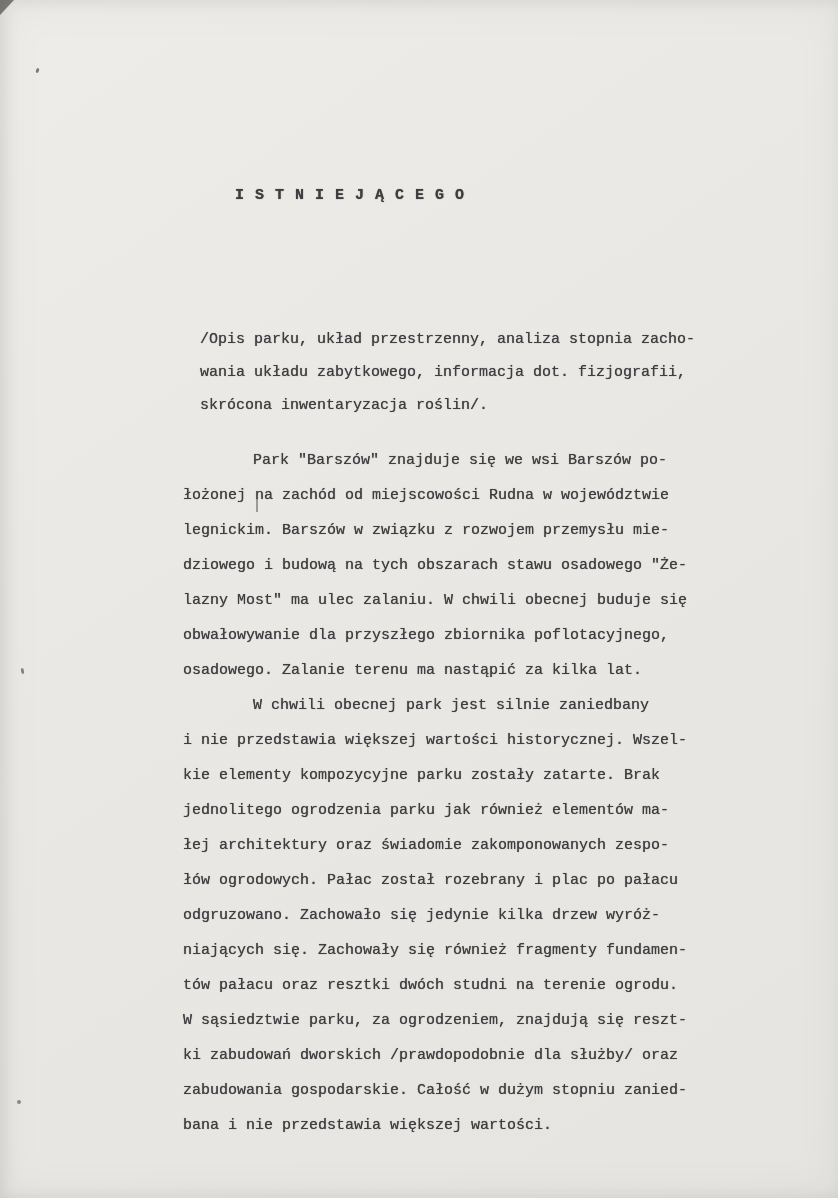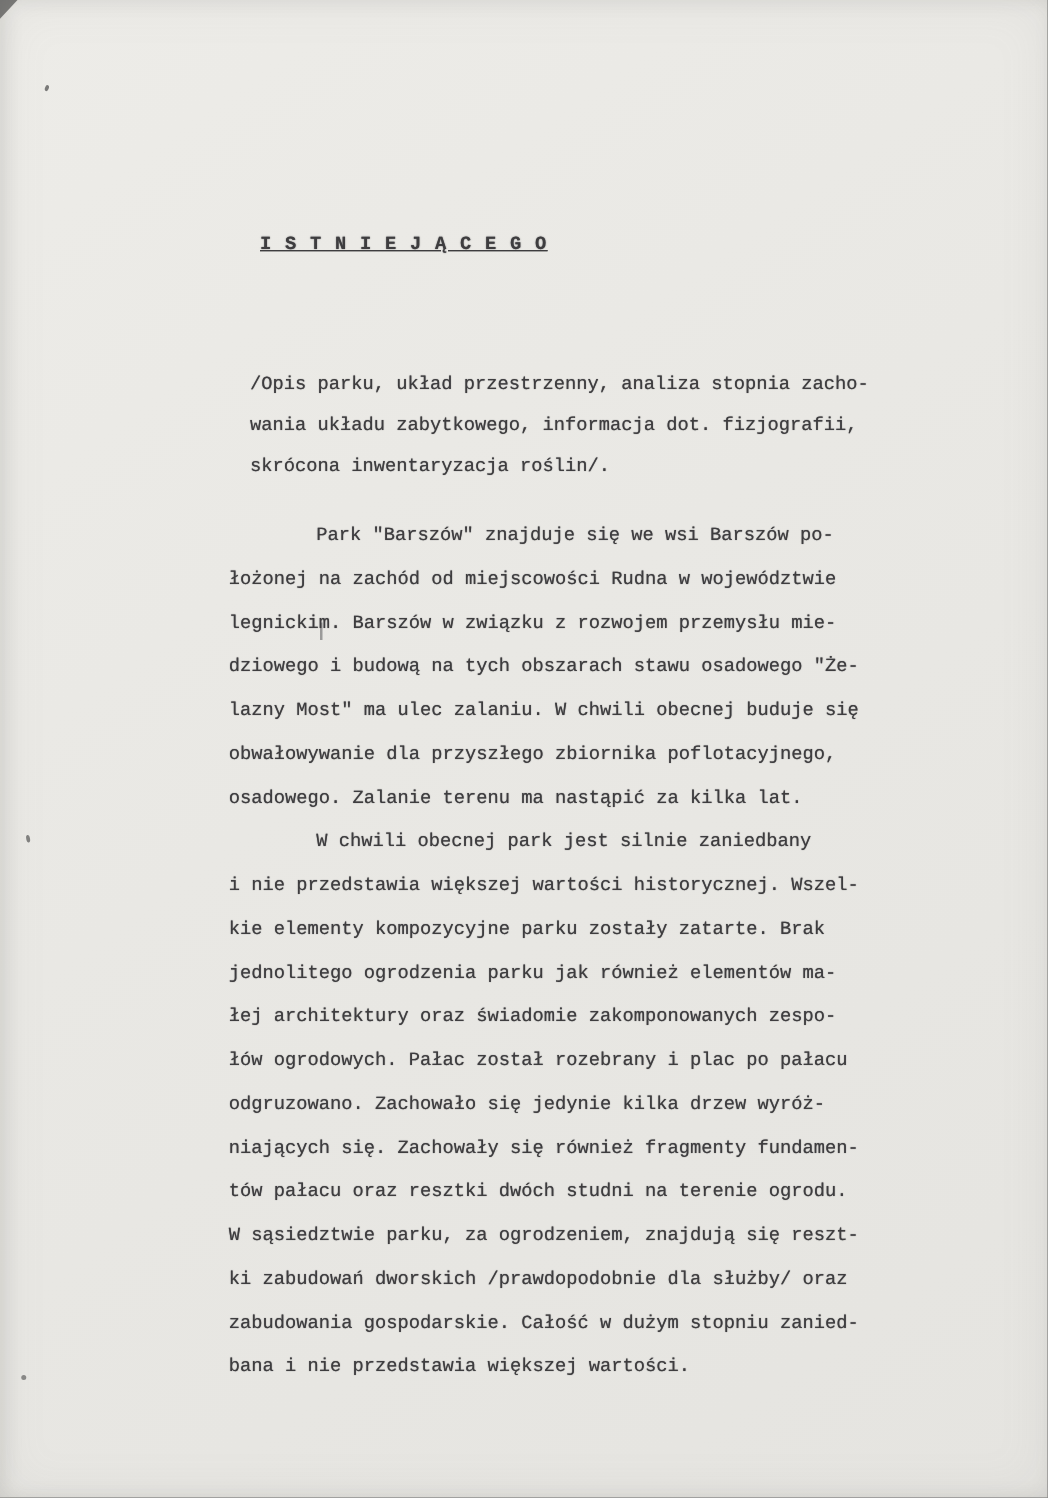--- a/index.html
+++ b/index.html
@@ -26,28 +26,28 @@
   }
   .heading {
     font-size: 15px;
     line-height: 35px;
     font-weight: bold;
     letter-spacing: 1px;
     text-shadow: 0 0 1px rgba(45,45,48,0.85);
     white-space: pre;
   }
   .heading-line-1 { margin-left: 17px; }
-  .heading-line-2 { margin-left: 25px; margin-top: 4px; text-decoration: underline; }
+  .heading-line-2 { margin-left: 52px; margin-top: 4px; }
   .intro, .para {
     white-space: pre;
     font-size: 15px;
     text-shadow: 0 0 0.8px rgba(52,52,56,0.8);
   }
   .intro {
-    margin-top: 8px;
+    margin-top: 40px;
     margin-left: 17px;
     line-height: 33px;
   }
   .para {
     line-height: 35px;
     text-indent: 70px;
   }
   .intro + .para { margin-top: 21px; }
   .speck {
     position: absolute;

